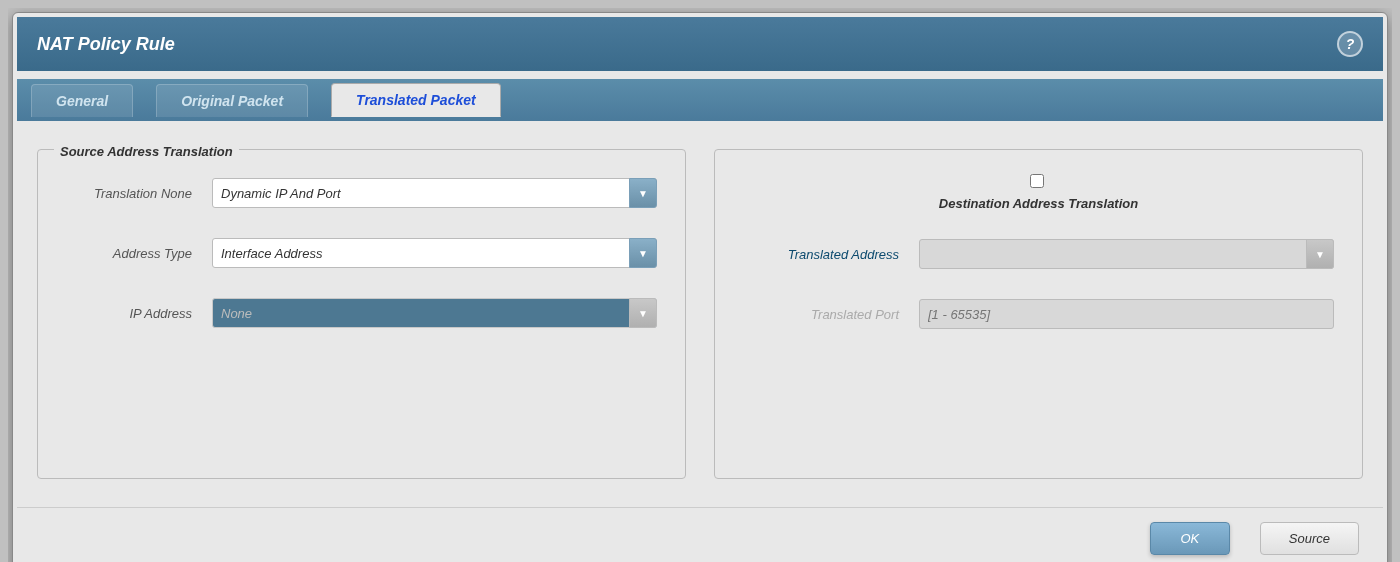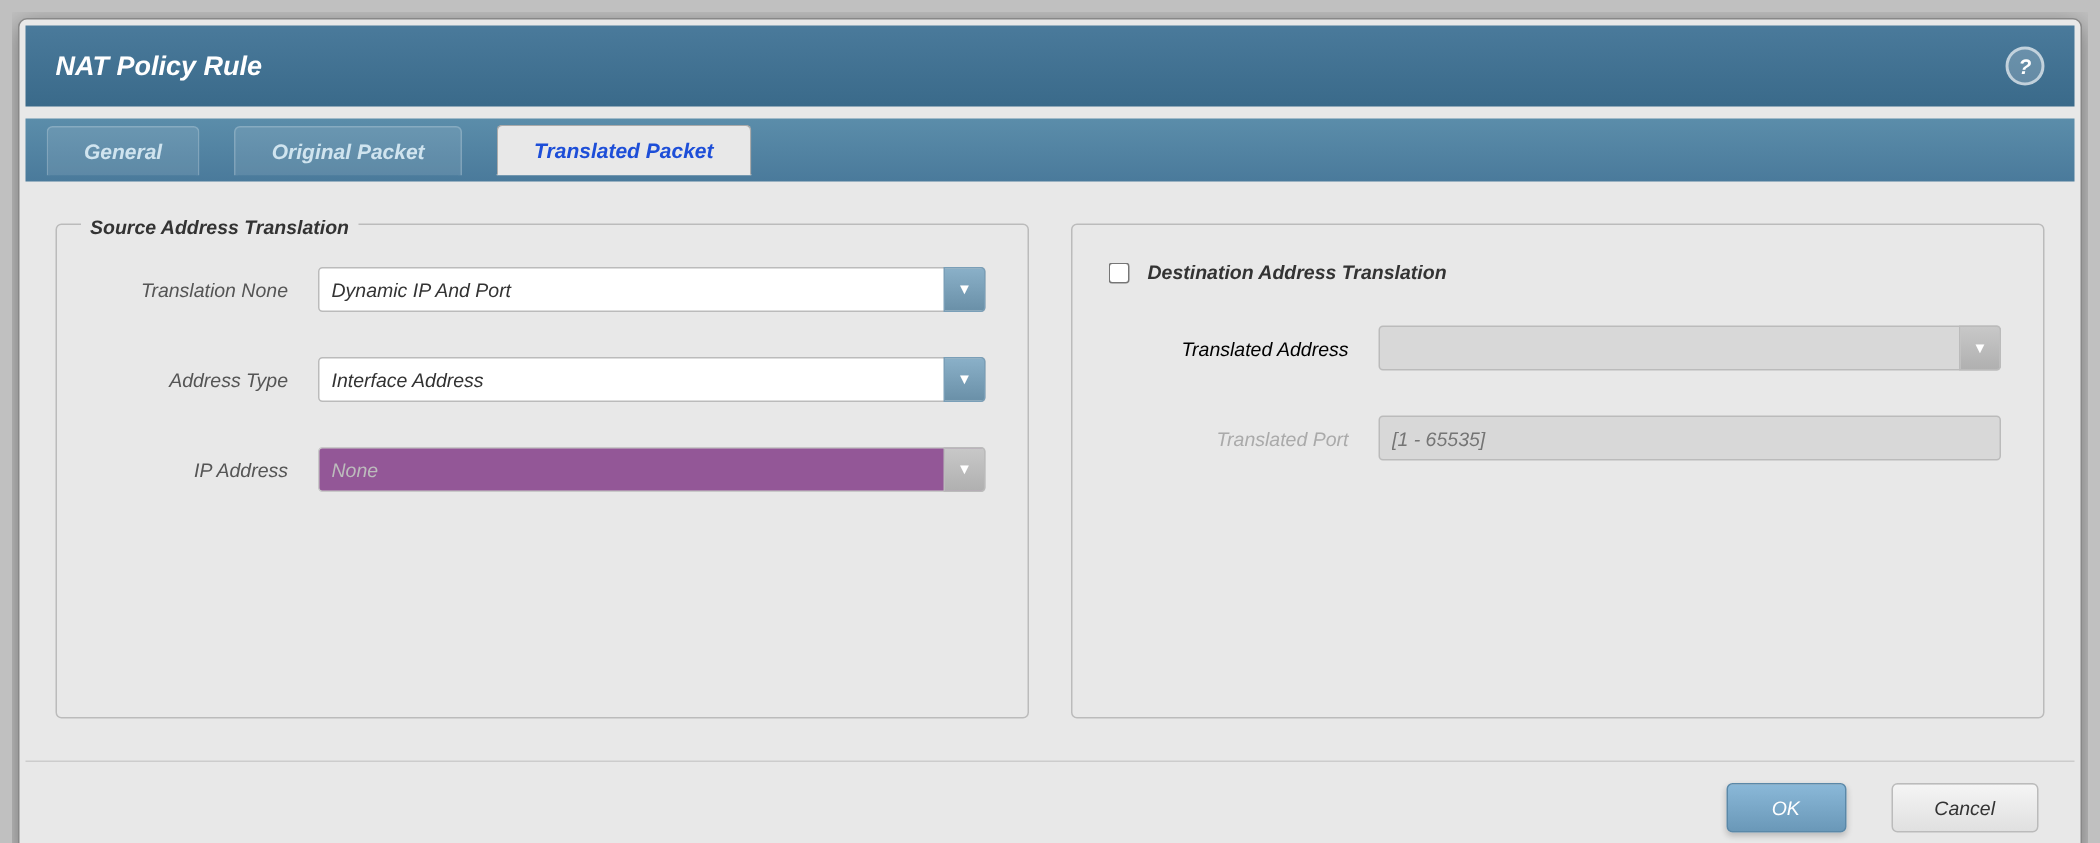--- a/index.html
+++ b/index.html
@@ -126,21 +126,21 @@
       border: 1px solid #bbb;
       border-radius: 3px;
       background: white;
       padding: 0 30px 0 8px;
       font-size: 13px;
       color: #333;
       appearance: none;
       cursor: pointer;
     }
     .select-control:disabled {
-      background: #701a75;
+      background: #0c4a6e;
       color: #aaa;
       cursor: default;
     }
     .select-arrow {
       position: absolute;
       right: 0;
       top: 0;
       width: 28px;
       height: 30px;
       background: linear-gradient(to bottom, #8ab0c8, #6a90a8);
@@ -176,20 +176,21 @@
     .input-control:disabled {
       background: #d8d8d8;
     }
     .right-panel {
       flex: 1;
     }
     .dest-header {
       display: flex;
       align-items: center;
       margin-bottom: 16px;
+      flex-direction: column;
     }
     .dest-checkbox {
       width: 14px;
       height: 14px;
       margin-right: 8px;
       cursor: pointer;
     }
     .dest-title {
       font-weight: bold;
       font-size: 13px;
@@ -290,33 +291,33 @@
     </div>
 
     <div class="panel right-panel">
 
       <div class="dest-header">
         <input type="checkbox" class="dest-checkbox" style="">
         <span class="dest-title">Destination Address Translation</span>
       </div>
 
       <div class="form-row field-row">
-        <label class="form-label" style="color:#000000; width:160px;">Translated Address</label>
+        <label class="form-label" style="color:#0c4a6e; width:160px;">Translated Address</label>
         <div class="form-control-wrapper">
           <input type="text" class="input-control highlighted" disabled="" style="">
           <div class="select-arrow disabled"></div>
         </div>
       </div>
 
       <div class="form-row">
         <label class="form-label" style="color:#aaa; width:160px;">Translated Port</label>
         <div class="form-control-wrapper">
           <input type="text" class="input-control" placeholder="[1 - 65535]" disabled="" style="">
         </div>
       </div>
     </div>
   </div>
 
   <div class="footer">
     <button class="btn btn-ok">OK</button>
-    <button class="btn btn-cancel">Cancel</button>
+    <button class="btn btn-cancel">Source</button>
   </div>
 </div>
 
 </body></html>

